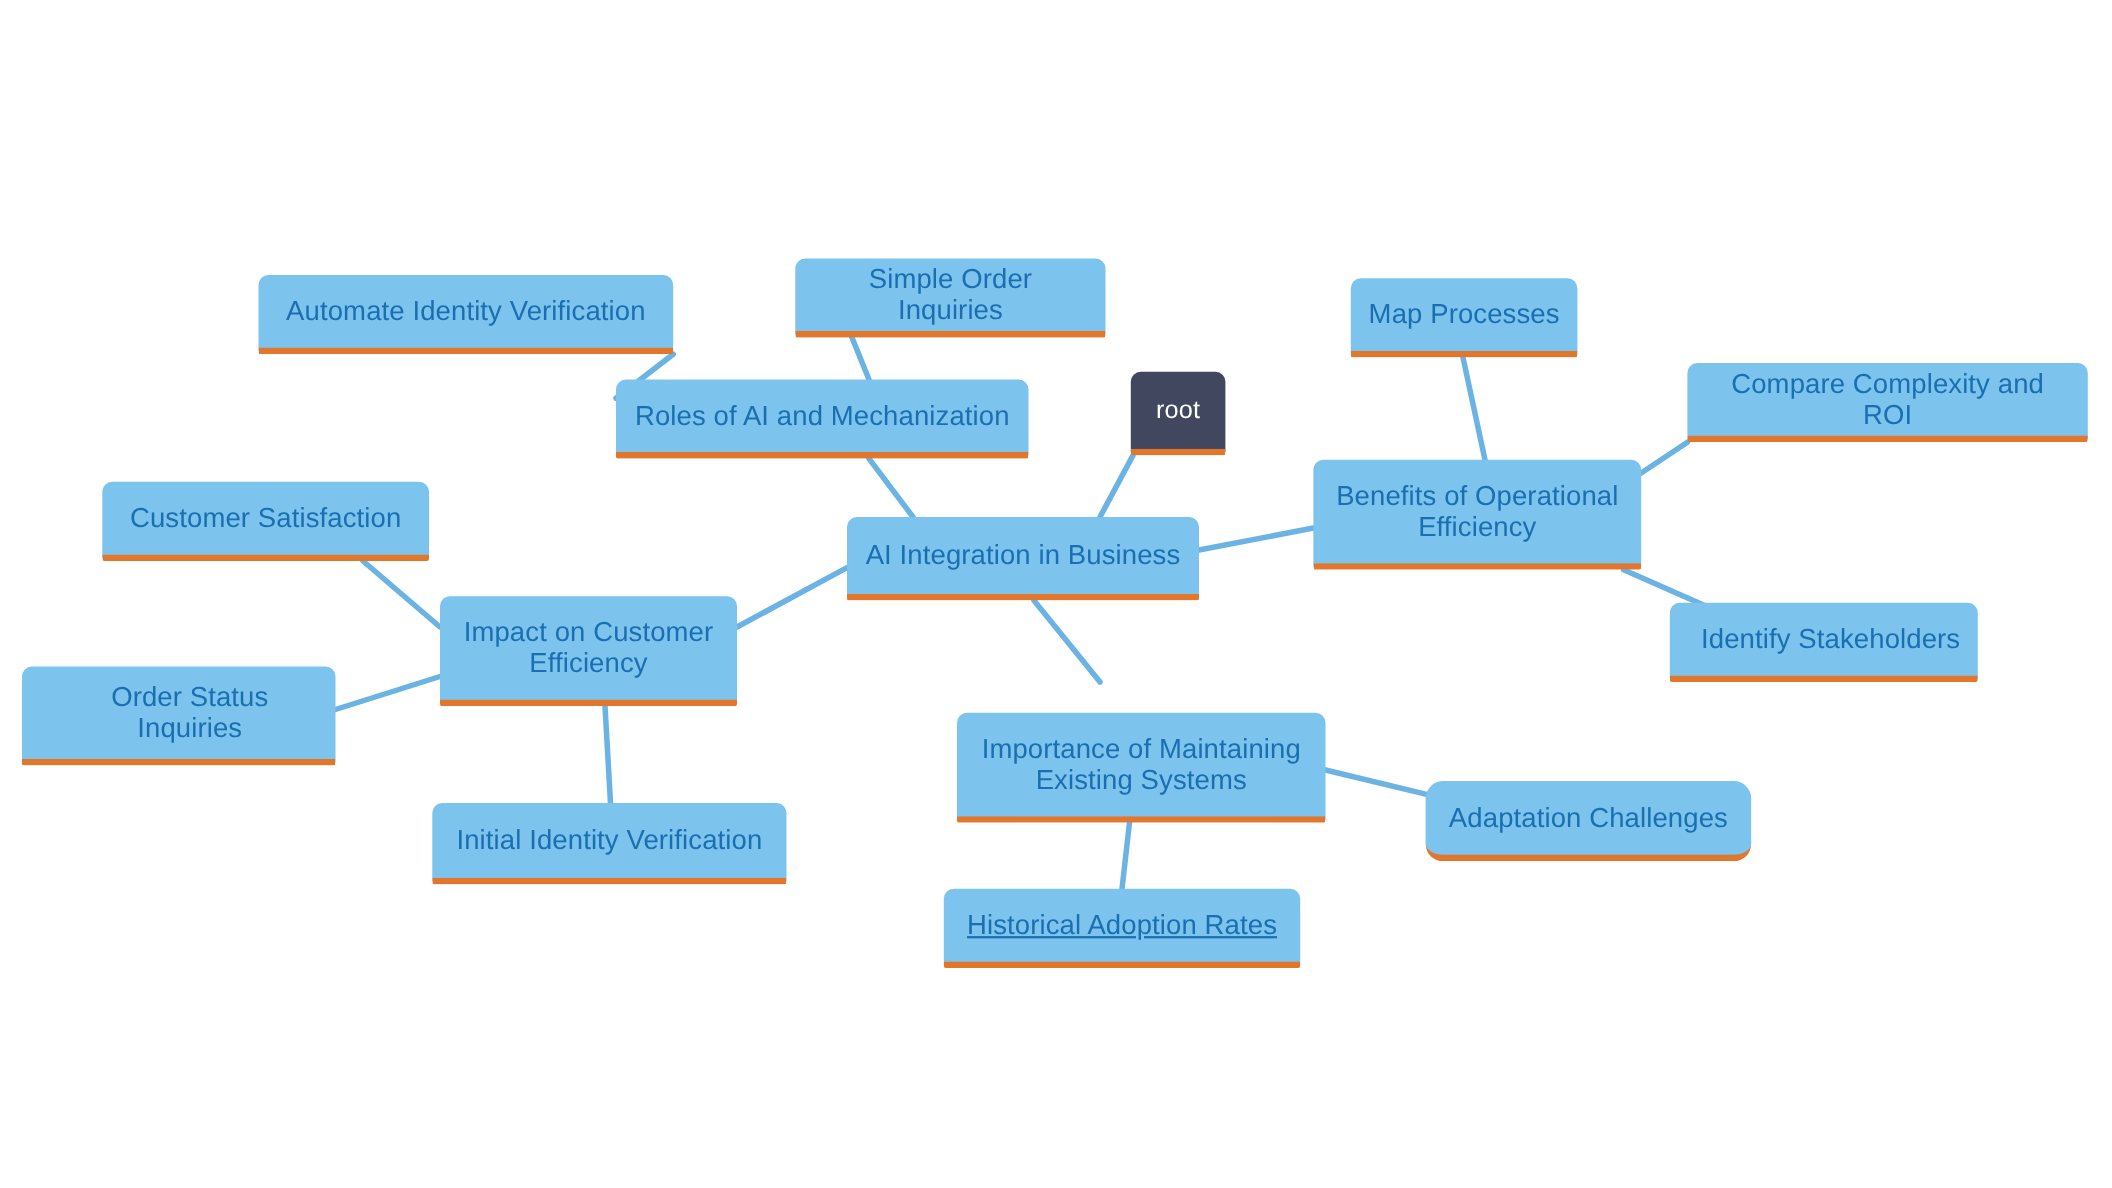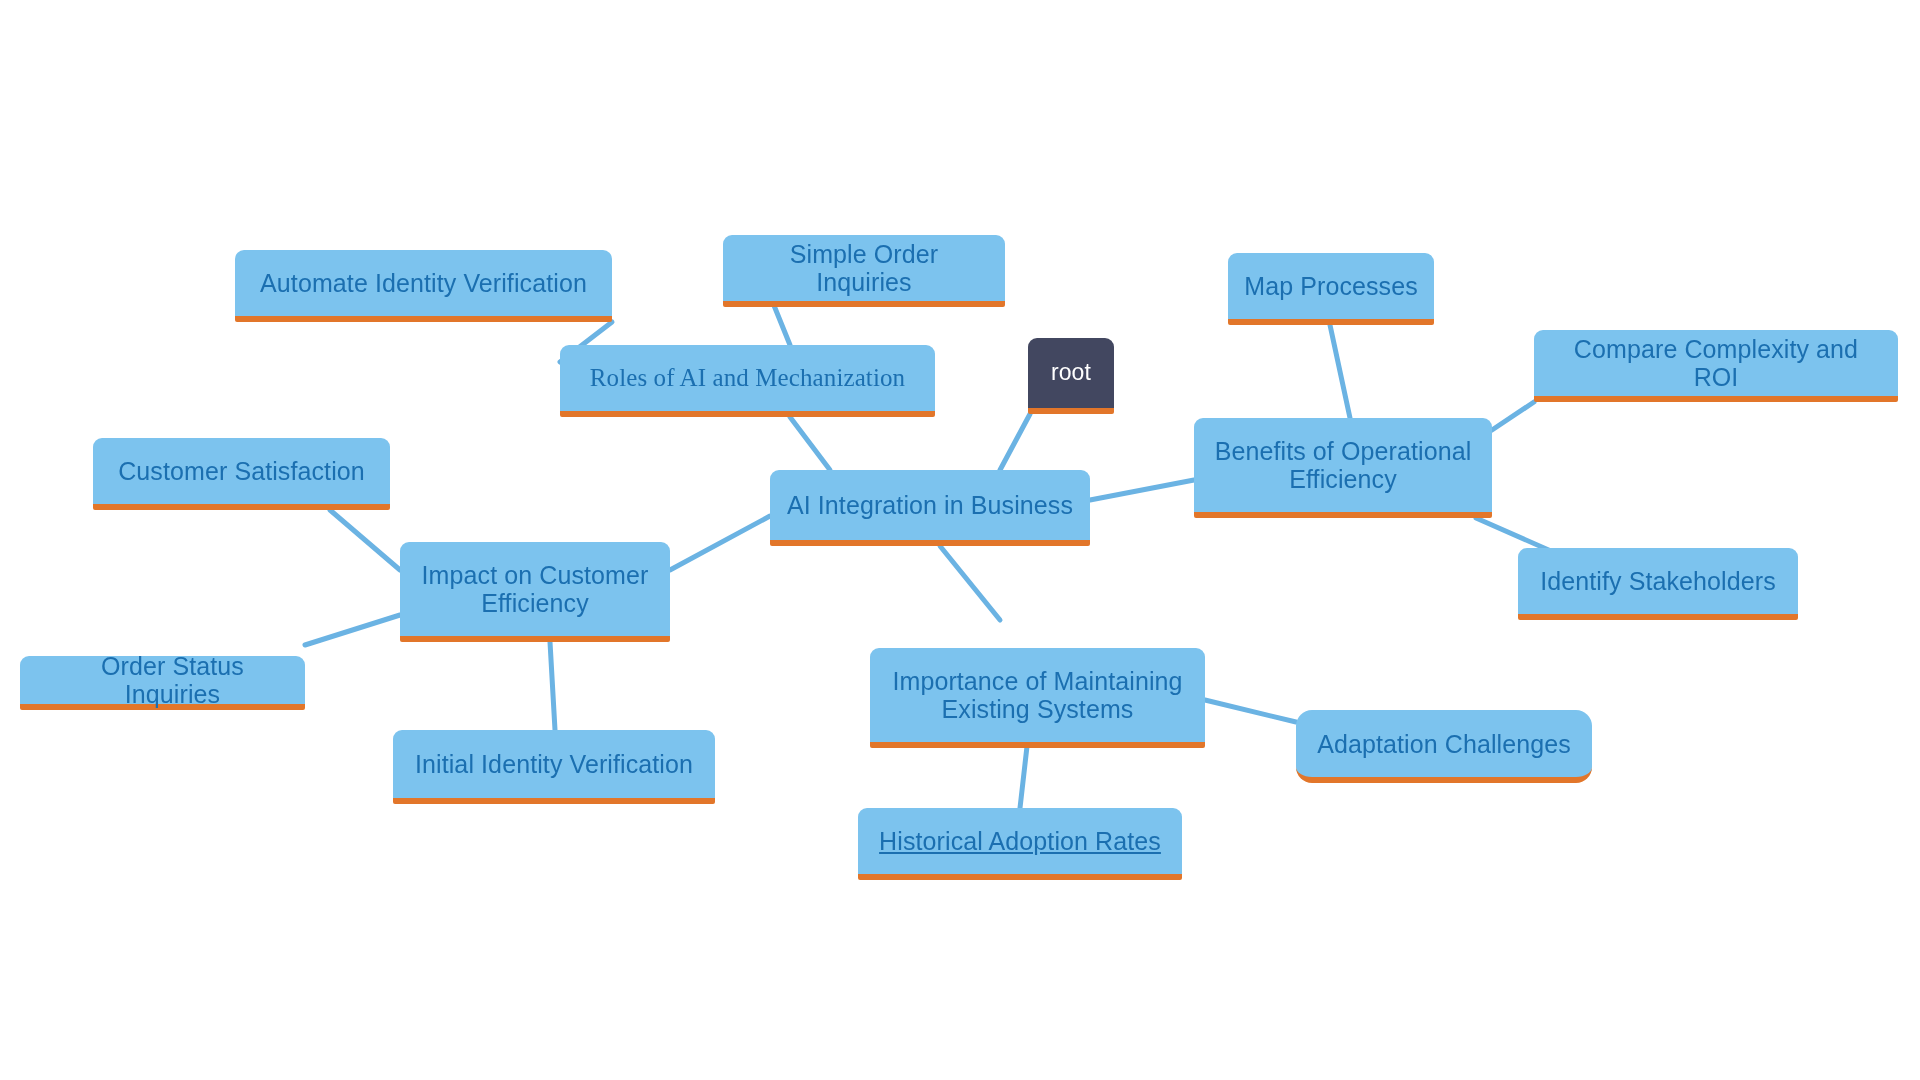--- a/index.html
+++ b/index.html
@@ -68,31 +68,31 @@
       <line x1="1476" y1="518" x2="1560" y2="555" stroke="#6bb3e3" stroke-width="5" stroke-linecap="round"></line>
       <line x1="400" y1="570" x2="330" y2="510" stroke="#6bb3e3" stroke-width="5" stroke-linecap="round"></line>
       <line x1="400" y1="615" x2="305" y2="645" stroke="#6bb3e3" stroke-width="5" stroke-linecap="round"></line>
       <line x1="550" y1="642" x2="555" y2="730" stroke="#6bb3e3" stroke-width="5" stroke-linecap="round"></line>
       <line x1="1205" y1="700" x2="1296" y2="722" stroke="#6bb3e3" stroke-width="5" stroke-linecap="round"></line>
       <line x1="1030" y1="720" x2="1020" y2="808" stroke="#6bb3e3" stroke-width="5" stroke-linecap="round"></line>
     </svg>
   <div id="nodes">
       <div class="node root" style="left: 1028px; top: 338px; width: 86px; height: 76px;"><span>root</span></div>
       <div class="node" style="left: 770px; top: 470px; width: 320px; height: 76px;"><span>AI Integration in Business</span></div>
-      <div class="node" style="left: 560px; top: 345px; width: 375px; height: 72px; font-family: Liberation Serif, serif;"><span>Roles of AI and Mechanization</span></div>
+      <div class="node" style="left: 560px; top: 345px; width: 375px; height: 72px;"><span>Roles of AI and Mechanization</span></div>
       <div class="node" style="left: 723px; top: 199px; width: 282px; height: 72px; margin-top: 36px;"><span>Simple Order Inquiries</span></div>
       <div class="node" style="left: 235px; top: 250px; width: 377px; height: 72px;"><span>Automate Identity Verification</span></div>
       <div class="node" style="left: 1194px; top: 418px; width: 298px; height: 100px;"><span>Benefits of Operational
 Efficiency</span></div>
       <div class="node" style="left: 1228px; top: 253px; width: 206px; height: 72px;"><span>Map Processes</span></div>
       <div class="node" style="left: 1534px; top: 330px; width: 364px; height: 72px;"><span>Compare Complexity and ROI</span></div>
-      <div class="node" style="left: 1518px; top: 548px; width: 280px; height: 72px;"><span>Identify Stakeholders</span></div>
+      <div class="node" style="left: 1518px; top: 548px; width: 280px; height: 72px; justify-content: flex-end;"><span>Identify Stakeholders</span></div>
       <div class="node" style="left: 400px; top: 542px; width: 270px; height: 100px;"><span>Impact on Customer
 Efficiency</span></div>
       <div class="node" style="left: 93px; top: 438px; width: 297px; height: 72px;"><span>Customer Satisfaction</span></div>
-      <div class="node" style="left: 20px; top: 656px; width: 285px; height: 54px; padding-left: 36px;"><span>Order Status Inquiries</span></div>
+      <div class="node" style="left: 20px; top: 606px; width: 285px; height: 90px; padding-left: 36px;"><span>Order Status Inquiries</span></div>
       <div class="node" style="left: 393px; top: 730px; width: 322px; height: 74px;"><span>Initial Identity Verification</span></div>
       <div class="node" style="left: 870px; top: 620px; width: 335px; height: 100px; margin-top: 28px;"><span>Importance of Maintaining
 Existing Systems</span></div>
       <div class="node" style="left: 1296px; top: 710px; width: 296px; height: 73px; border-radius: 16px;"><span>Adaptation Challenges</span></div>
       <div class="node" style="left: 858px; top: 808px; width: 324px; height: 72px; text-decoration: underline;"><span>Historical Adoption Rates</span></div>
     </div>
 </div>
 
 </body></html>

